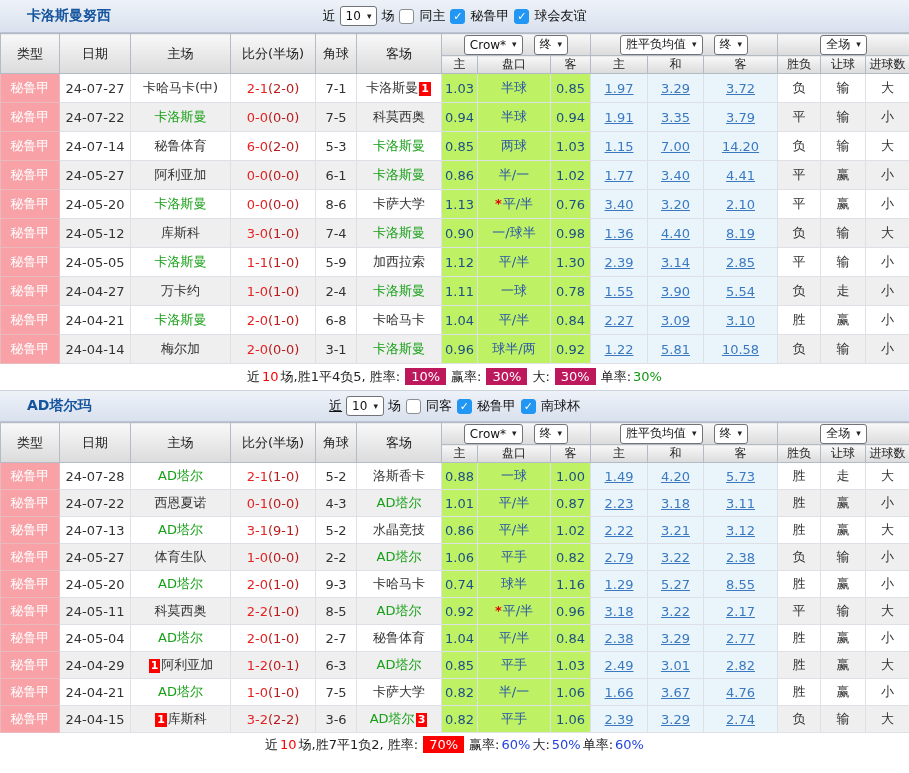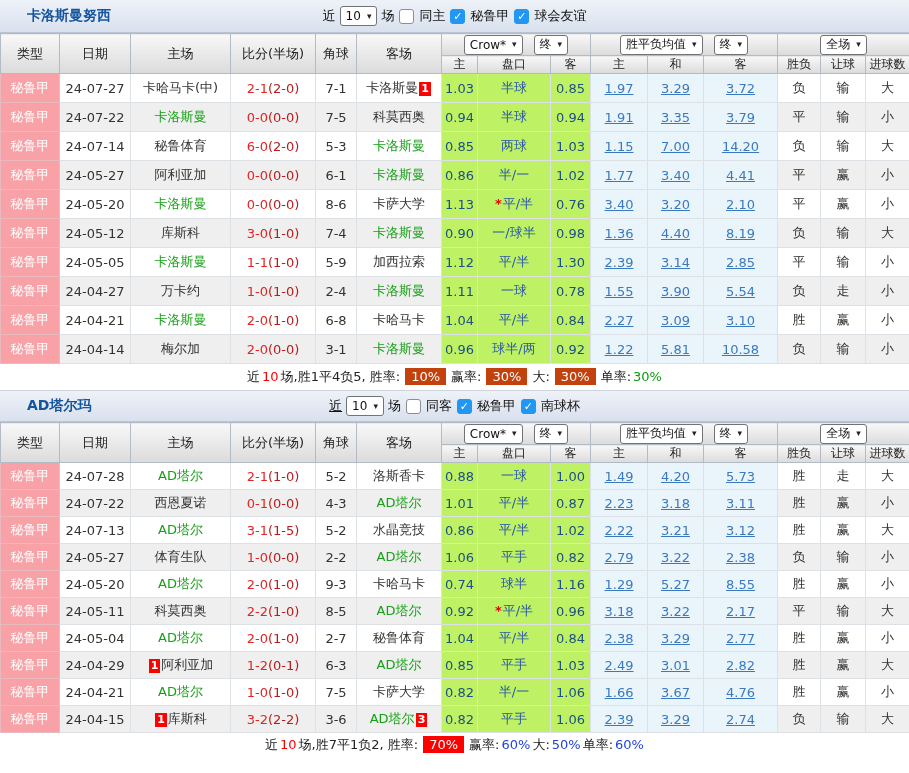--- a/index.html
+++ b/index.html
@@ -48,21 +48,21 @@
   .badge{display:inline-block;background:#fe0000;color:#fff;font-size:11px;font-weight:bold;line-height:14px;padding:0 2px;margin:0 1px;font-style:normal;}
   .star{color:#e60000;font-style:normal;font-weight:bold;margin-right:1px;}
   .t-red{color:#e60000;} .t-blue{color:#2038d8;} .t-green{color:#0f9a0f;}
 
   
   .summary{text-align:center;font-size:13px;color:#222;background:#fff;border-bottom:1px solid #ccd3dc;}
   .sections section:nth-of-type(1) .summary{height:26px;line-height:26px;}
   .sections section:nth-of-type(2) .summary{height:23px;line-height:23px;border-bottom:none;}
   .seg{margin:0 1px;}
   .seg.red{color:#fe0000;} .seg.blue{color:#2244dd;} .seg.green{color:#0f9a0f;}
-  .seg.badge-green{background:#c2410c;color:#fff;padding:1px 6px;margin:0 4px;}
+  .seg.badge-green{background:#be185d;color:#fff;padding:1px 6px;margin:0 4px;}
   .seg.badge-red{background:#fe0000;color:#fff;padding:1px 6px;margin:0 4px;}
 </style>
 </head>
 <body>
 
 <div class="app">
 
   <div class="sections" id="sections">
   <section class="block">
     <div class="sec-head">
@@ -450,21 +450,21 @@
               <td class="blue">3.18</td>
               <td class="blue">3.11</td>
               <td class="res t-red">胜</td>
               <td class="res t-red">赢</td>
               <td class="res t-green">小</td>
             </tr>
             <tr>
               <td class="c-type">秘鲁甲</td>
               <td class="c-date">24-07-13</td>
               <td class="c-team"><span class="green">AD塔尔</span></td>
-              <td class="c-score"><span class="sm">3-1</span><span class="sh">(1-5)</span></td>
+              <td class="c-score"><span class="sm">3-1</span><span class="sh">(9-1)</span></td>
               <td class="c-corner">5-2</td>
               <td class="c-team"><span class="">水晶竞技</span></td>
               <td class="cream">0.86</td>
               <td class="cream line">平/半</td>
               <td class="cream">1.02</td>
               <td class="blue">2.22</td>
               <td class="blue">3.21</td>
               <td class="blue">3.12</td>
               <td class="res t-red">胜</td>
               <td class="res t-red">赢</td>

